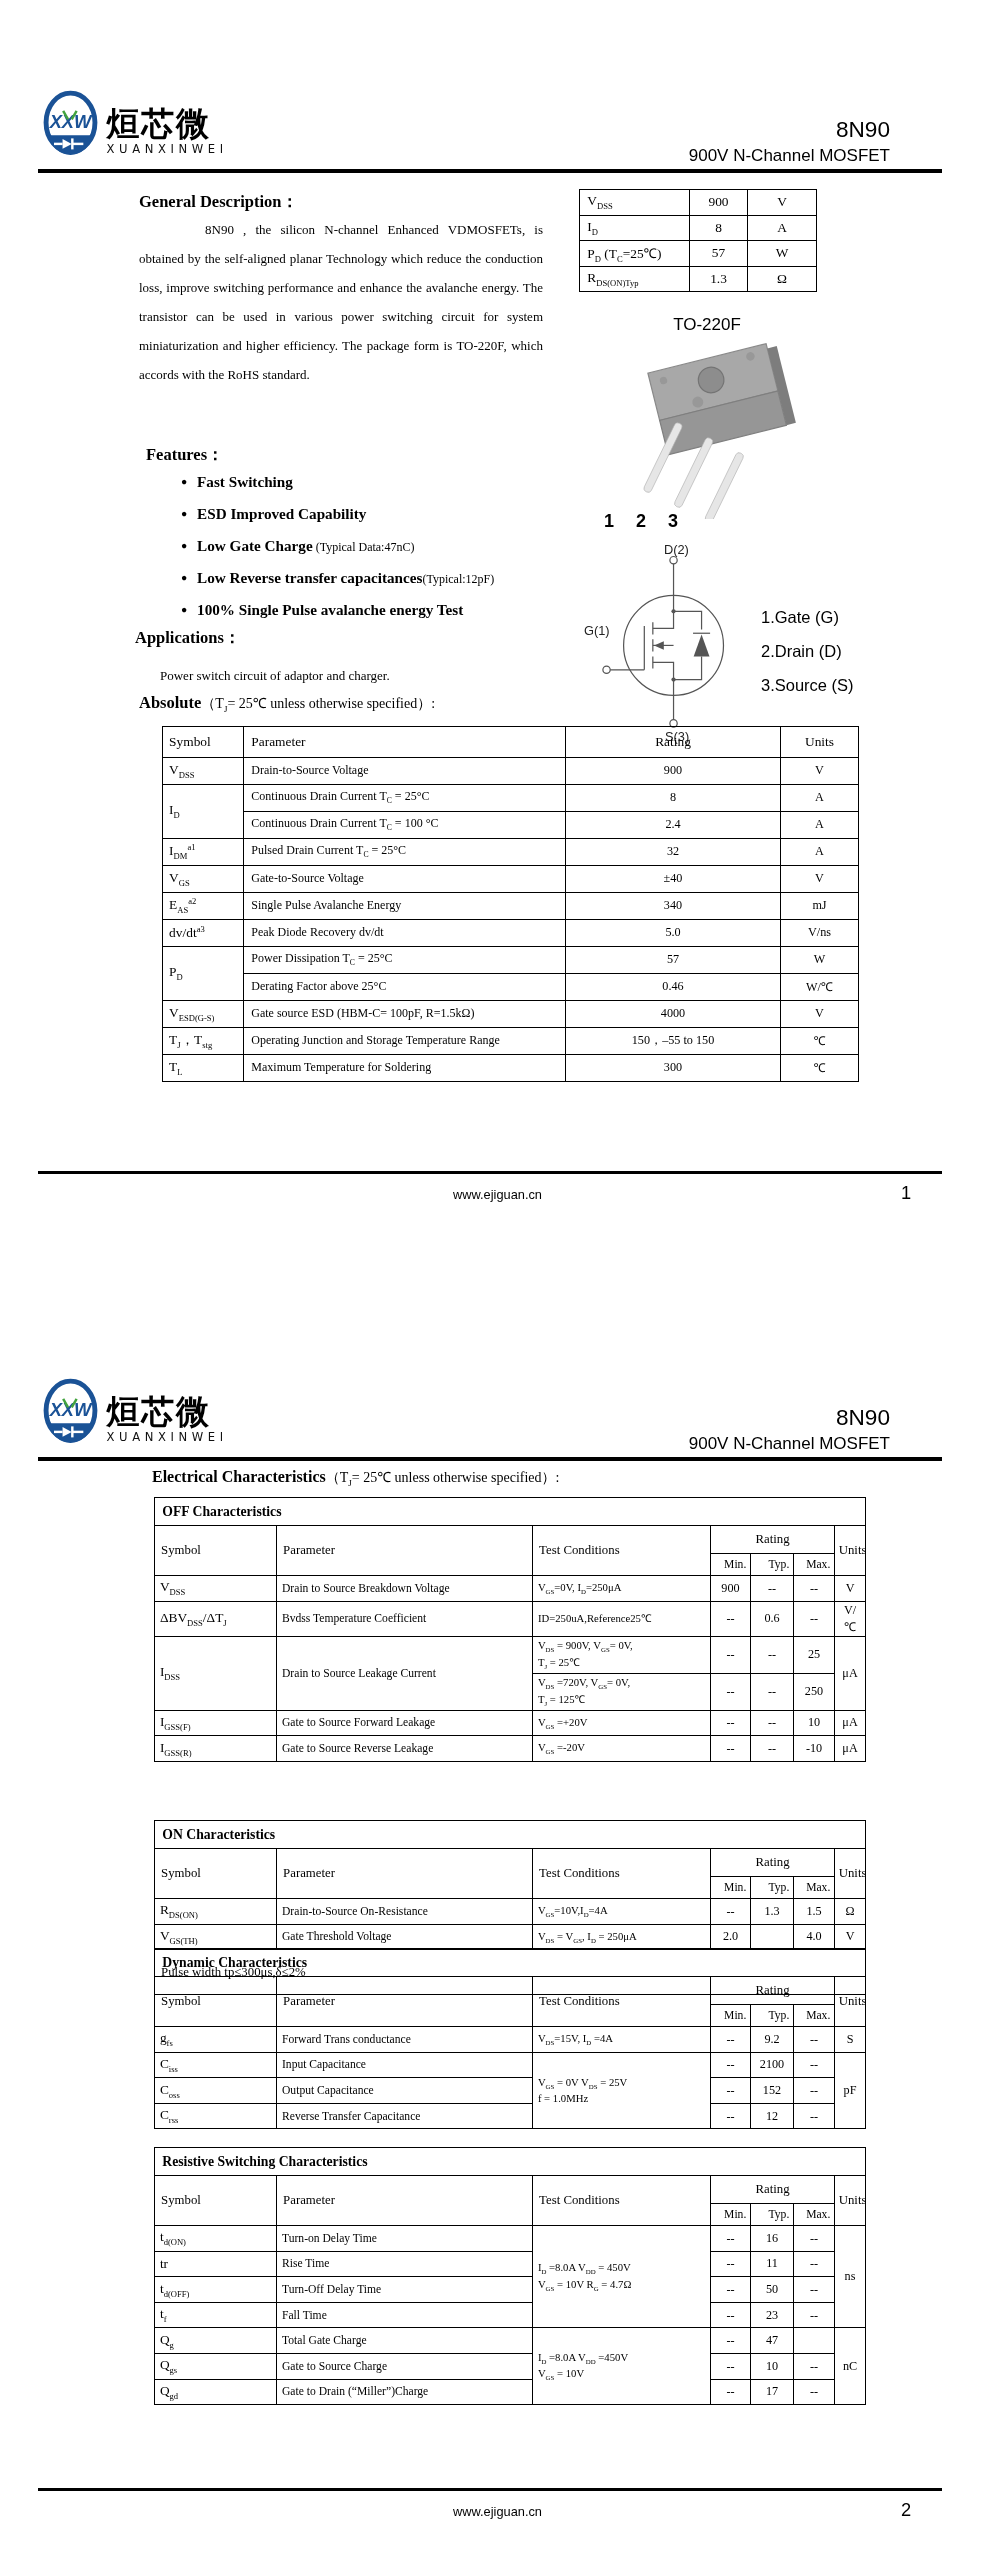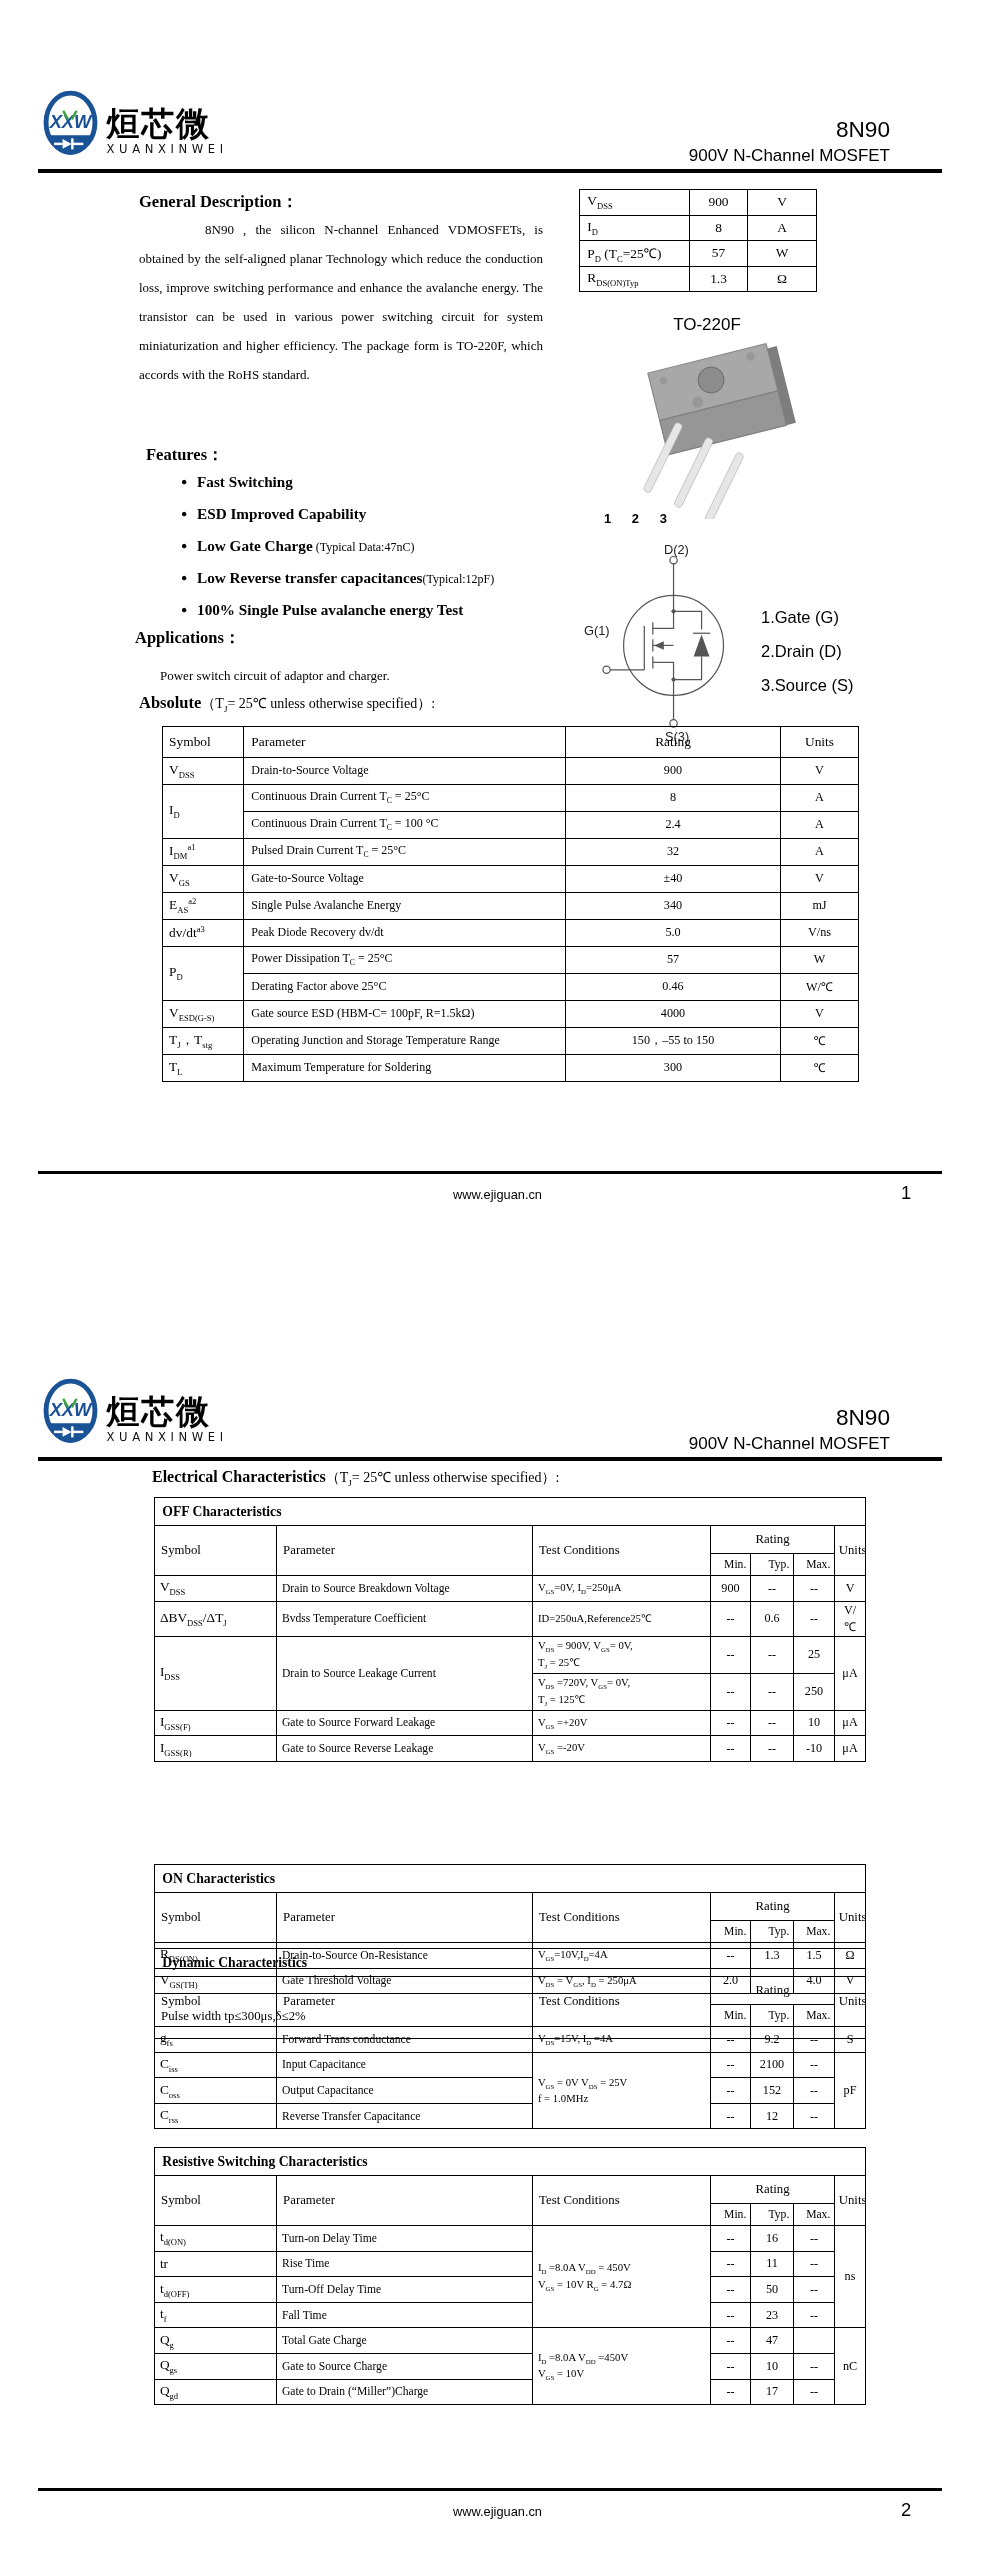--- a/index.html
+++ b/index.html
@@ -28,21 +28,21 @@
   .feat-note { font-size:12px; font-weight:normal; }
   .app-body { position:absolute; left:160px; top:668px; font-size:13px; }
 
   
   .sum-table { position:absolute; left:579px; top:189px; border-collapse:collapse; table-layout:fixed; border:1.8px solid #000; }
   .sum-table td { border:1.2px solid #000; height:25.6px; font-size:13.4px; padding:0 2.4px; }
   .sum-table .s-sym { padding-left:7.3px; }
   .sum-table .s-val, .sum-table .s-unit { text-align:center; }
   .pkg-name { position:absolute; left:634px; top:315px; width:146px; text-align:center; font-family:"Liberation Sans", sans-serif; font-size:17px; }
   .pkg-svg { position:absolute; left:610px; top:342px; }
-  .pin-nums { position:absolute; left:604px; top:511px; font-family:"Liberation Sans", sans-serif; font-weight:bold; font-size:13px; letter-spacing:8.5px; }
+  .pin-nums { position:absolute; left:604px; top:511px; font-family:"Liberation Sans", sans-serif; font-weight:bold; font-size:18px; letter-spacing:8.5px; }
   .sch-svg { position:absolute; left:582px; top:537px; }
   .sch-label { position:absolute; font-family:"Liberation Sans", sans-serif; font-size:12.8px; color:#222; }
   .lbl-d { left:664px; top:542px; } .lbl-g { left:584px; top:623px; } .lbl-s { left:665px; top:729px; }
   .pin-legend { position:absolute; left:761px; top:600px; font-family:"Liberation Sans", sans-serif; font-size:16.5px; line-height:34px; }
 
   
   .abs-head { position:absolute; left:139px; top:693px; font-size:14px; }
   .abs-head .hb { font-weight:bold; font-size:16.5px; }
 
   
@@ -407,21 +407,21 @@
       <td class="par">Gate to Source Reverse Leakage</td>
       <td class="tst">V<sub>GS</sub> =-20V</td>
       <td class="num">--</td>
       <td class="num">--</td>
       <td class="num">-10</td>
       <td class="unit">μA</td>
     </tr>
   </tbody>
     </table>
 
-  <table class="t2" style="left:154px; top:532px;margin-top:44px;">
+  <table class="t2" style="left:154px; top:532px;">
     <colgroup>
         <col style="width:122px">
         <col style="width:256px">
         <col style="width:178px">
         <col style="width:40px">
         <col style="width:43px">
         <col style="width:41px">
         <col style="width:31px">
       </colgroup>
     <tbody>

